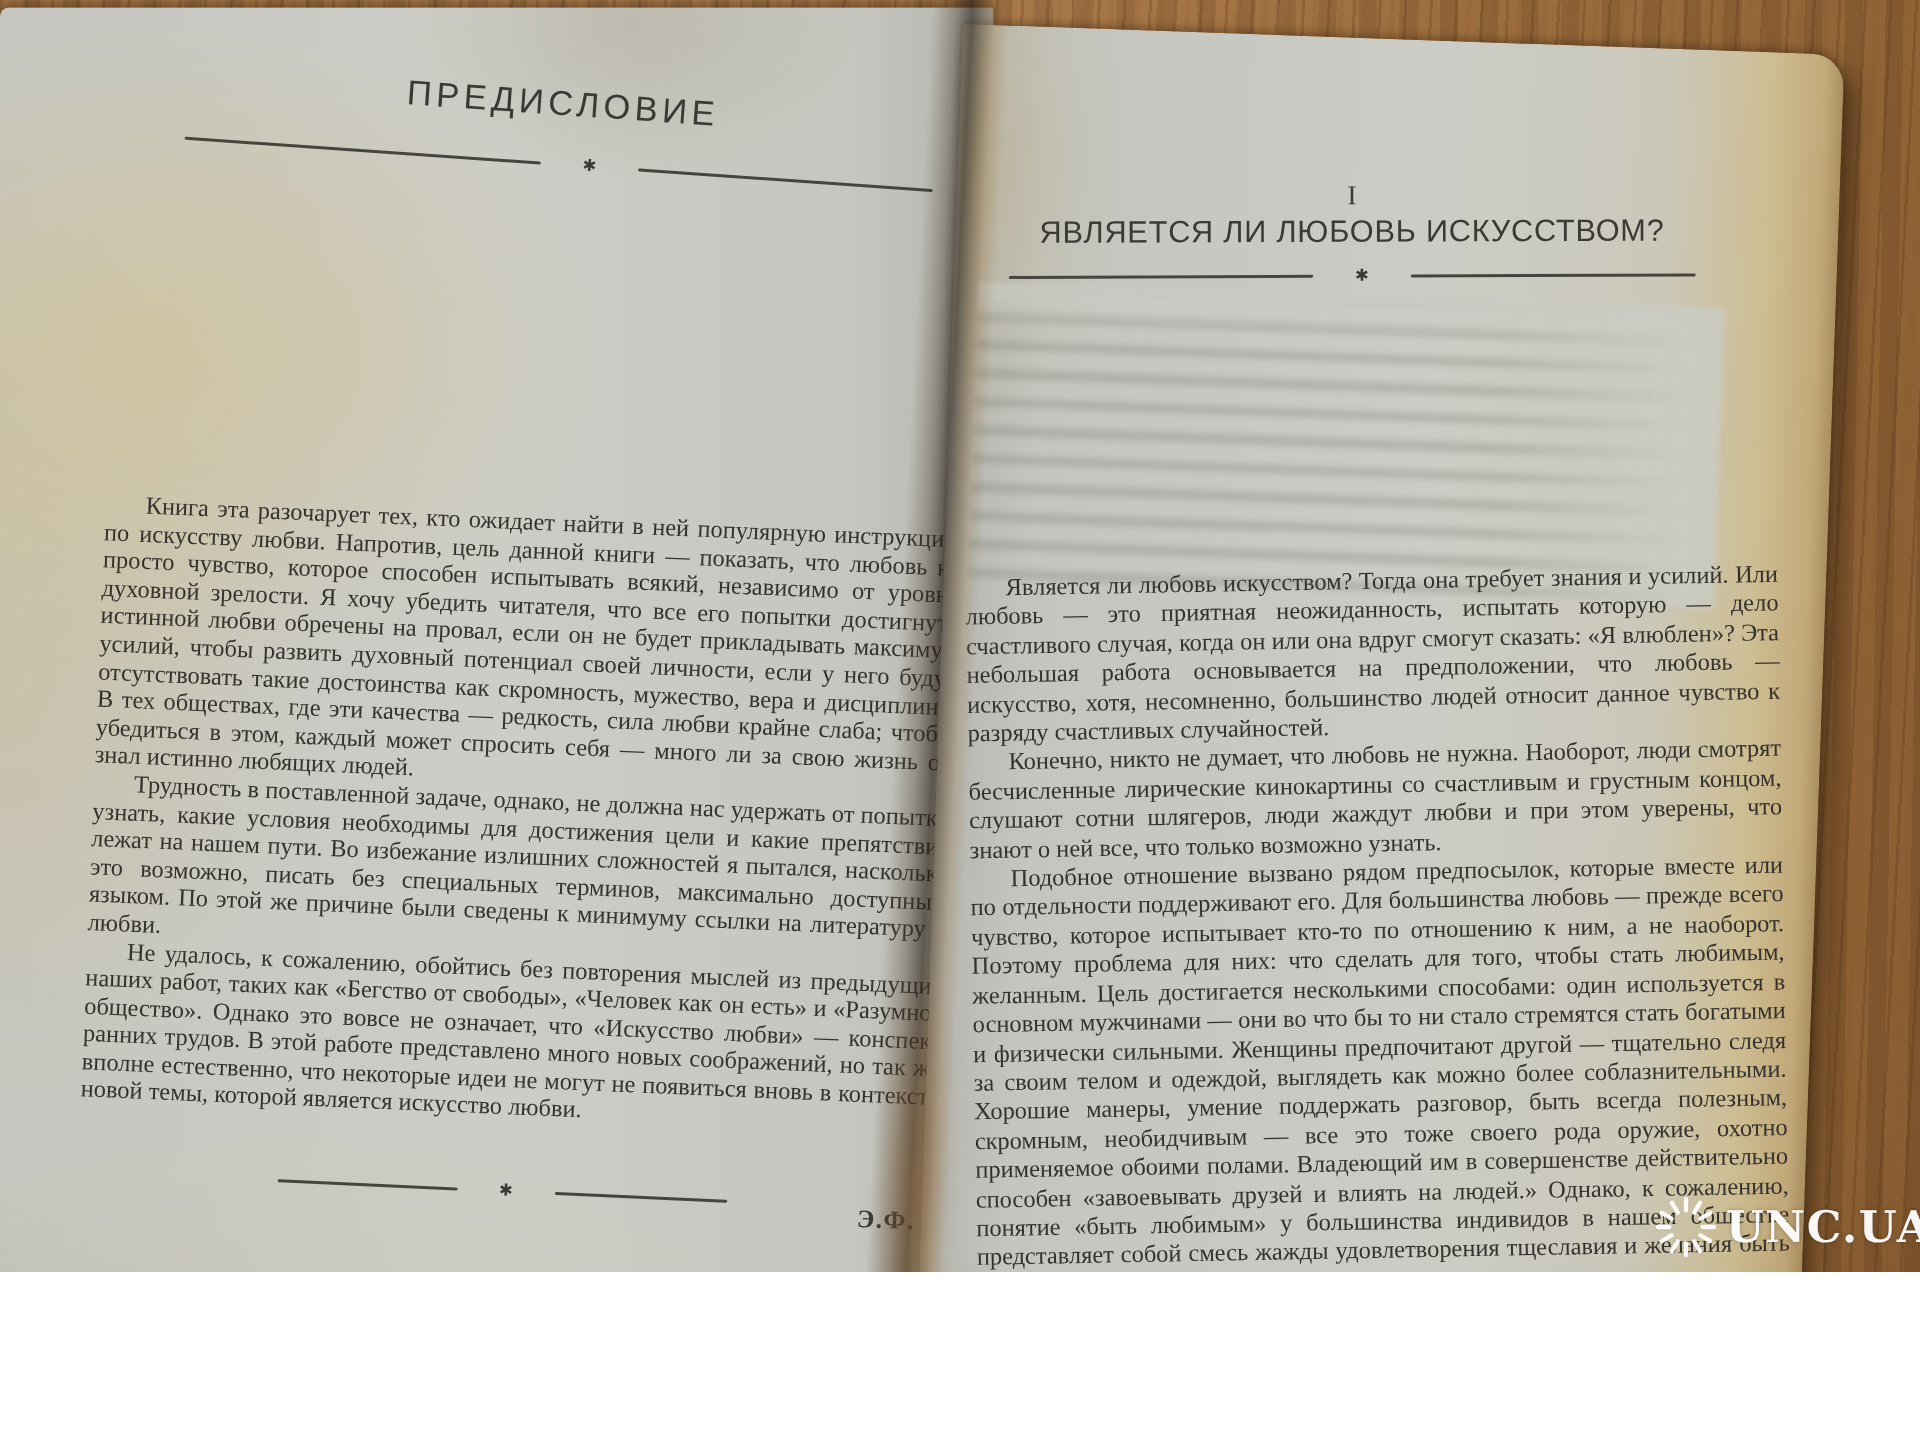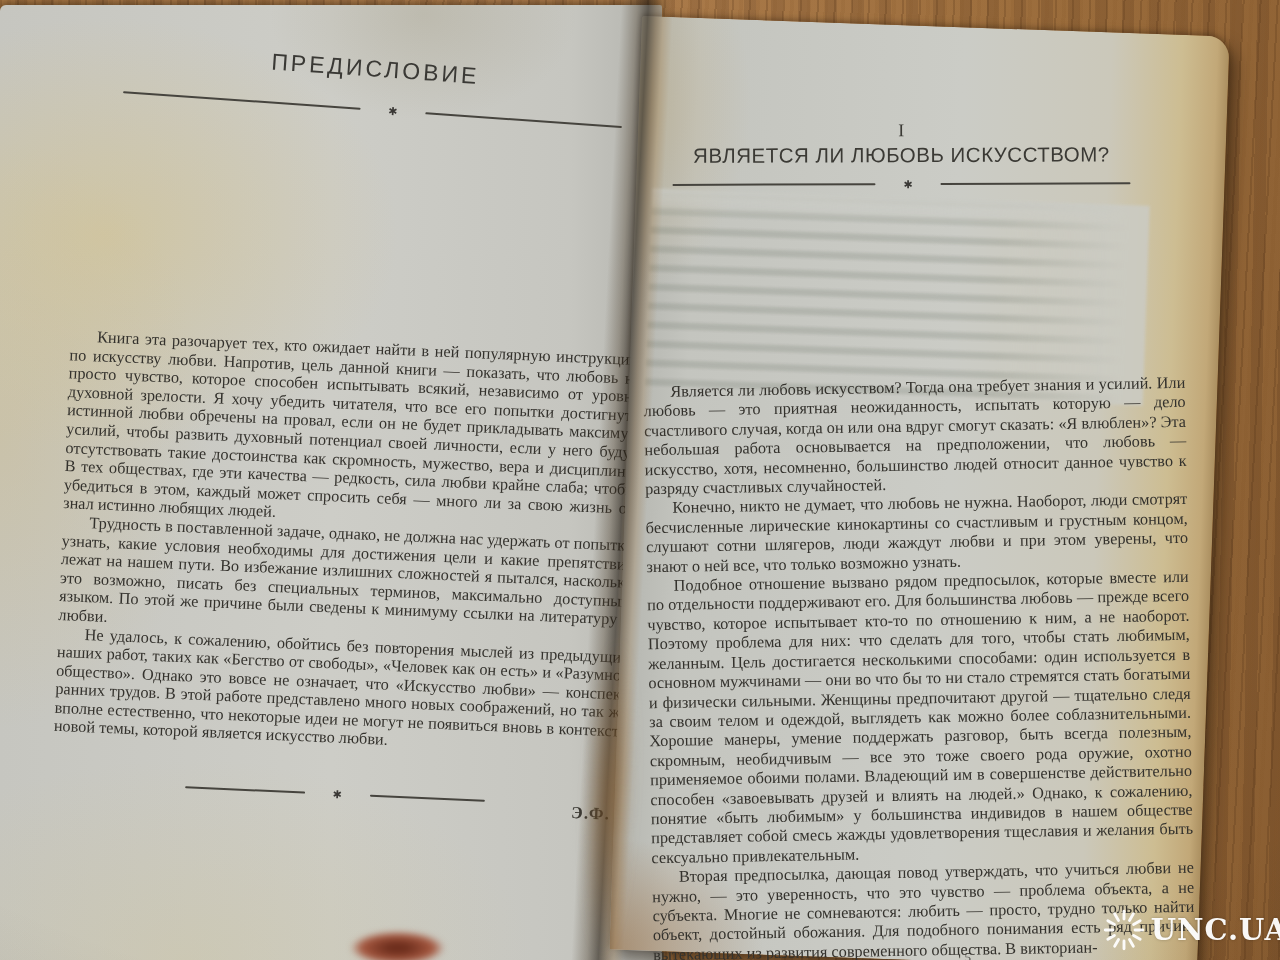--- a/index.html
+++ b/index.html
@@ -1,16 +1,16 @@
 <!DOCTYPE html>
 <html lang="ru"><head>
 <meta charset="utf-8">
 <style>
   html,body{margin:0;padding:0;}
-  .scene{position:relative;width:1280px;height:960px;overflow:hidden;
+  .scene{position:relative;width:1280px;height:848px;overflow:hidden;
          font-family:"Liberation Serif",serif;background:#c2410c;}
 
   
   .wood{position:absolute;inset:0;
     background:
       repeating-linear-gradient(93deg, rgba(70,40,15,0.20) 0 2px, rgba(0,0,0,0) 2px 7px, rgba(130,85,40,0.14) 7px 11px, rgba(0,0,0,0) 11px 17px),
       repeating-linear-gradient(91deg, rgba(160,110,55,0.16) 0 15px, rgba(90,55,25,0.20) 15px 27px),
       linear-gradient(100deg,#a87948 0%,#b28253 35%,#9c6e3e 70%,#855a30 100%);}
 
   

